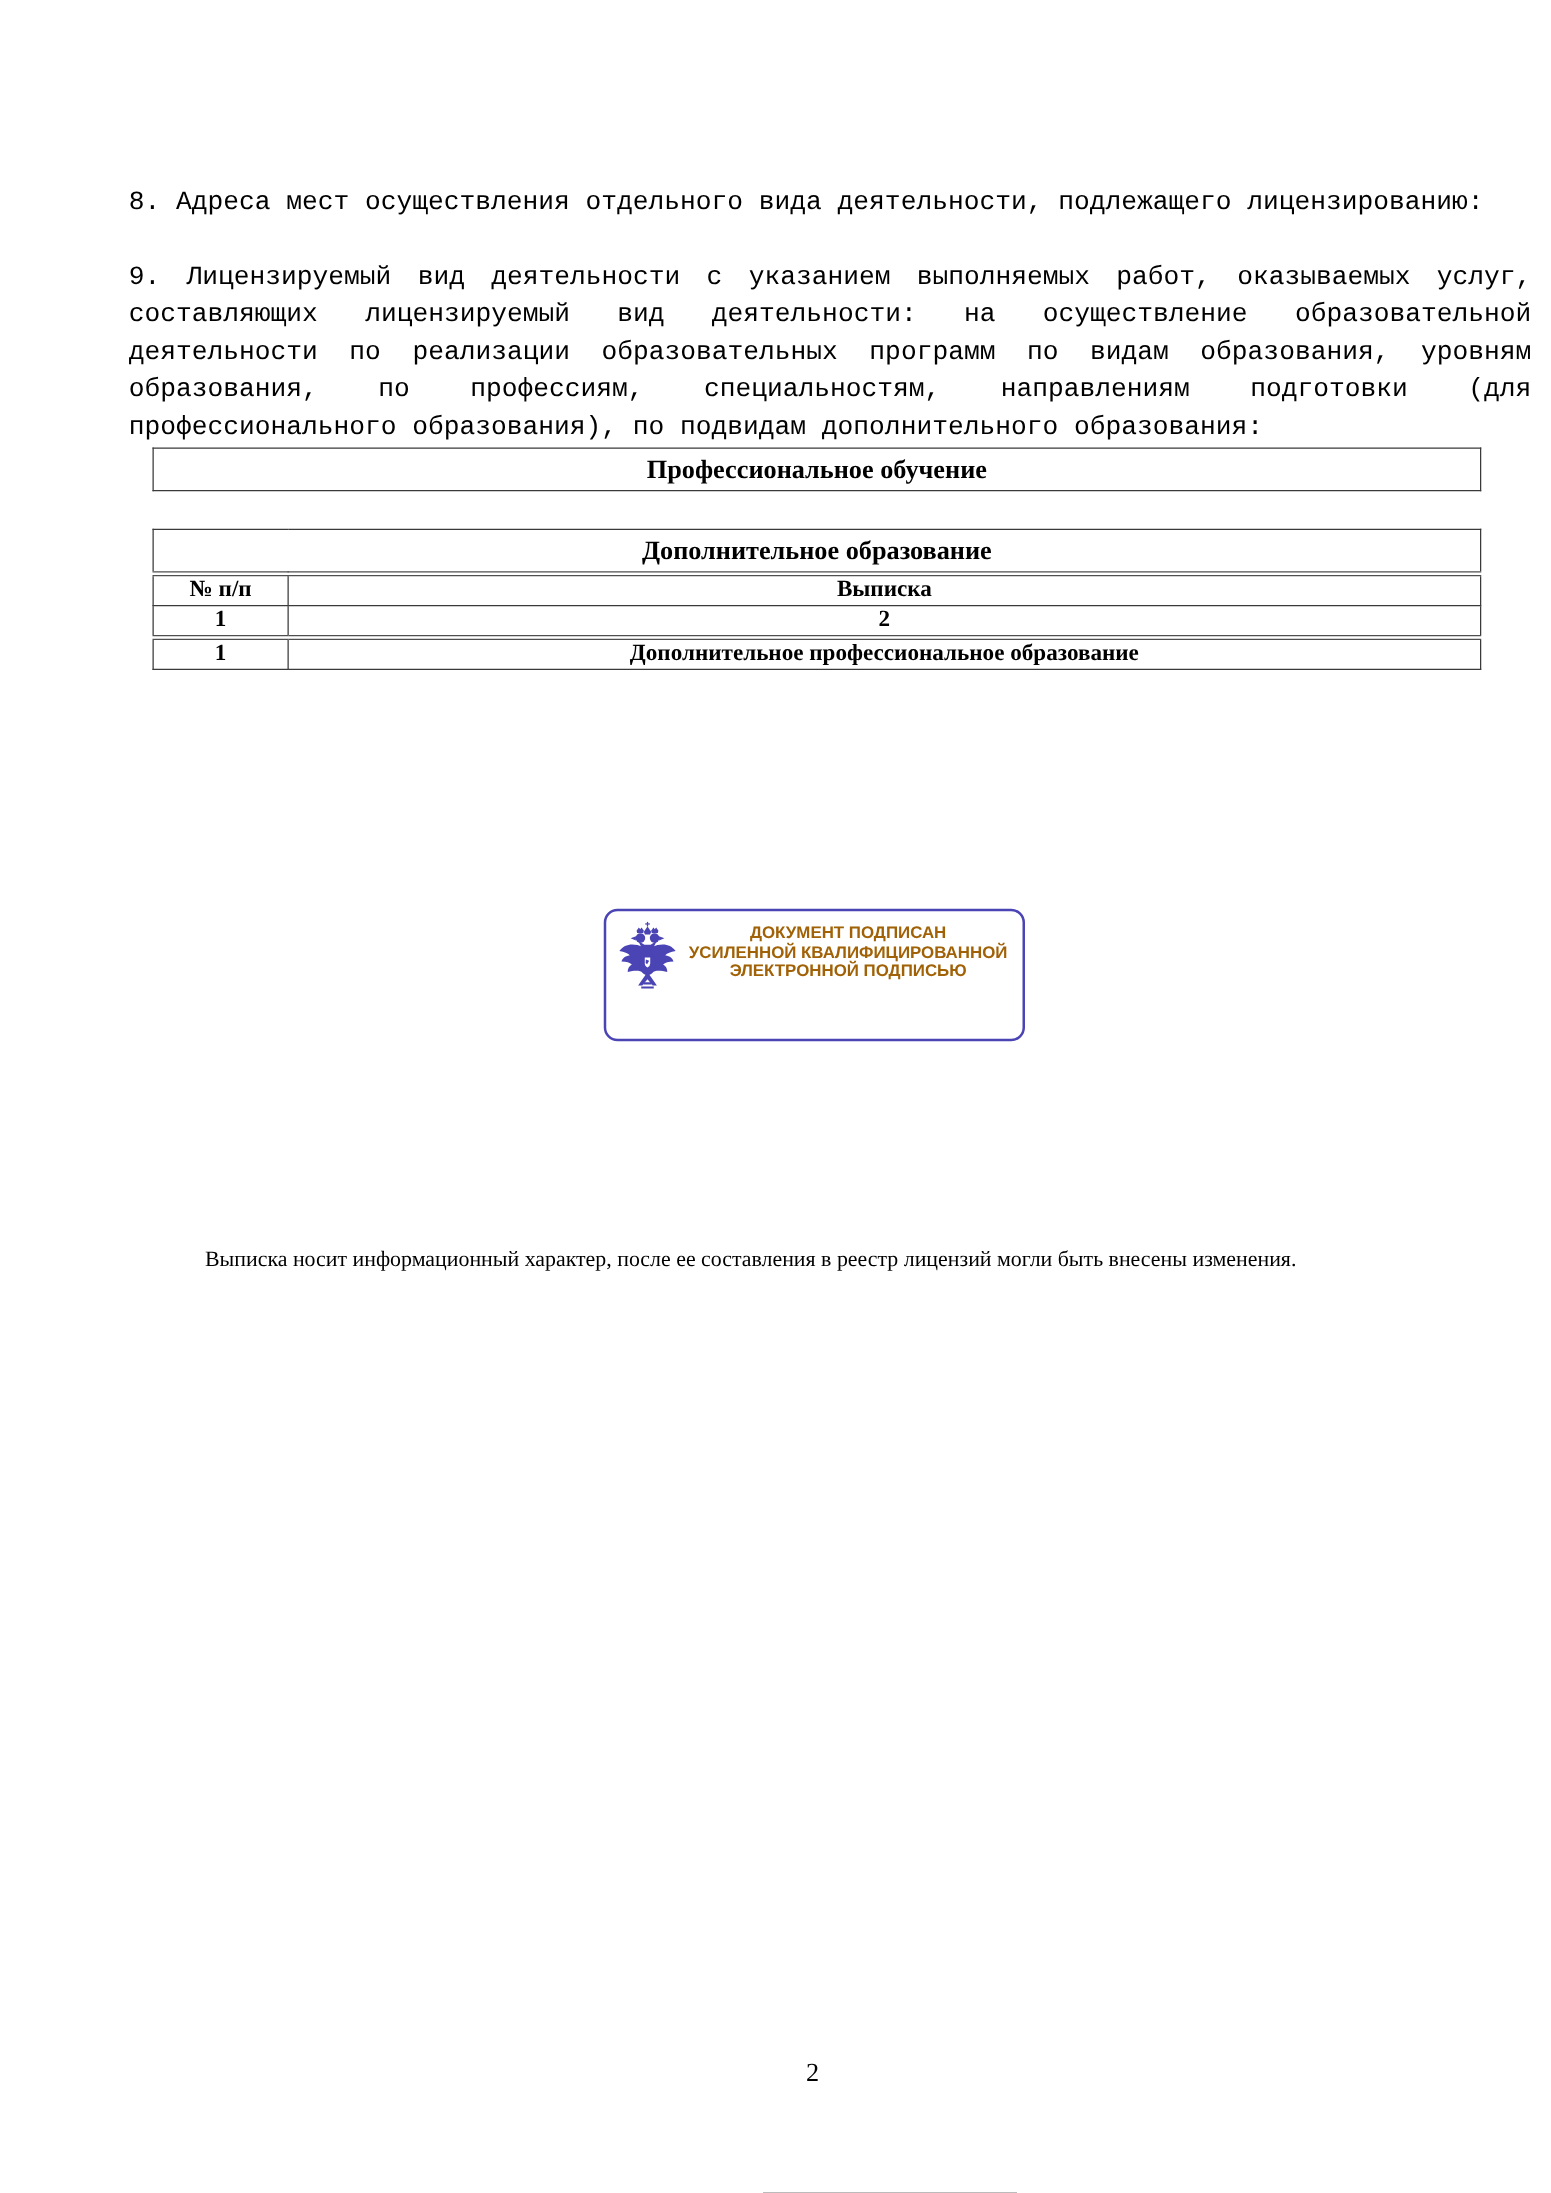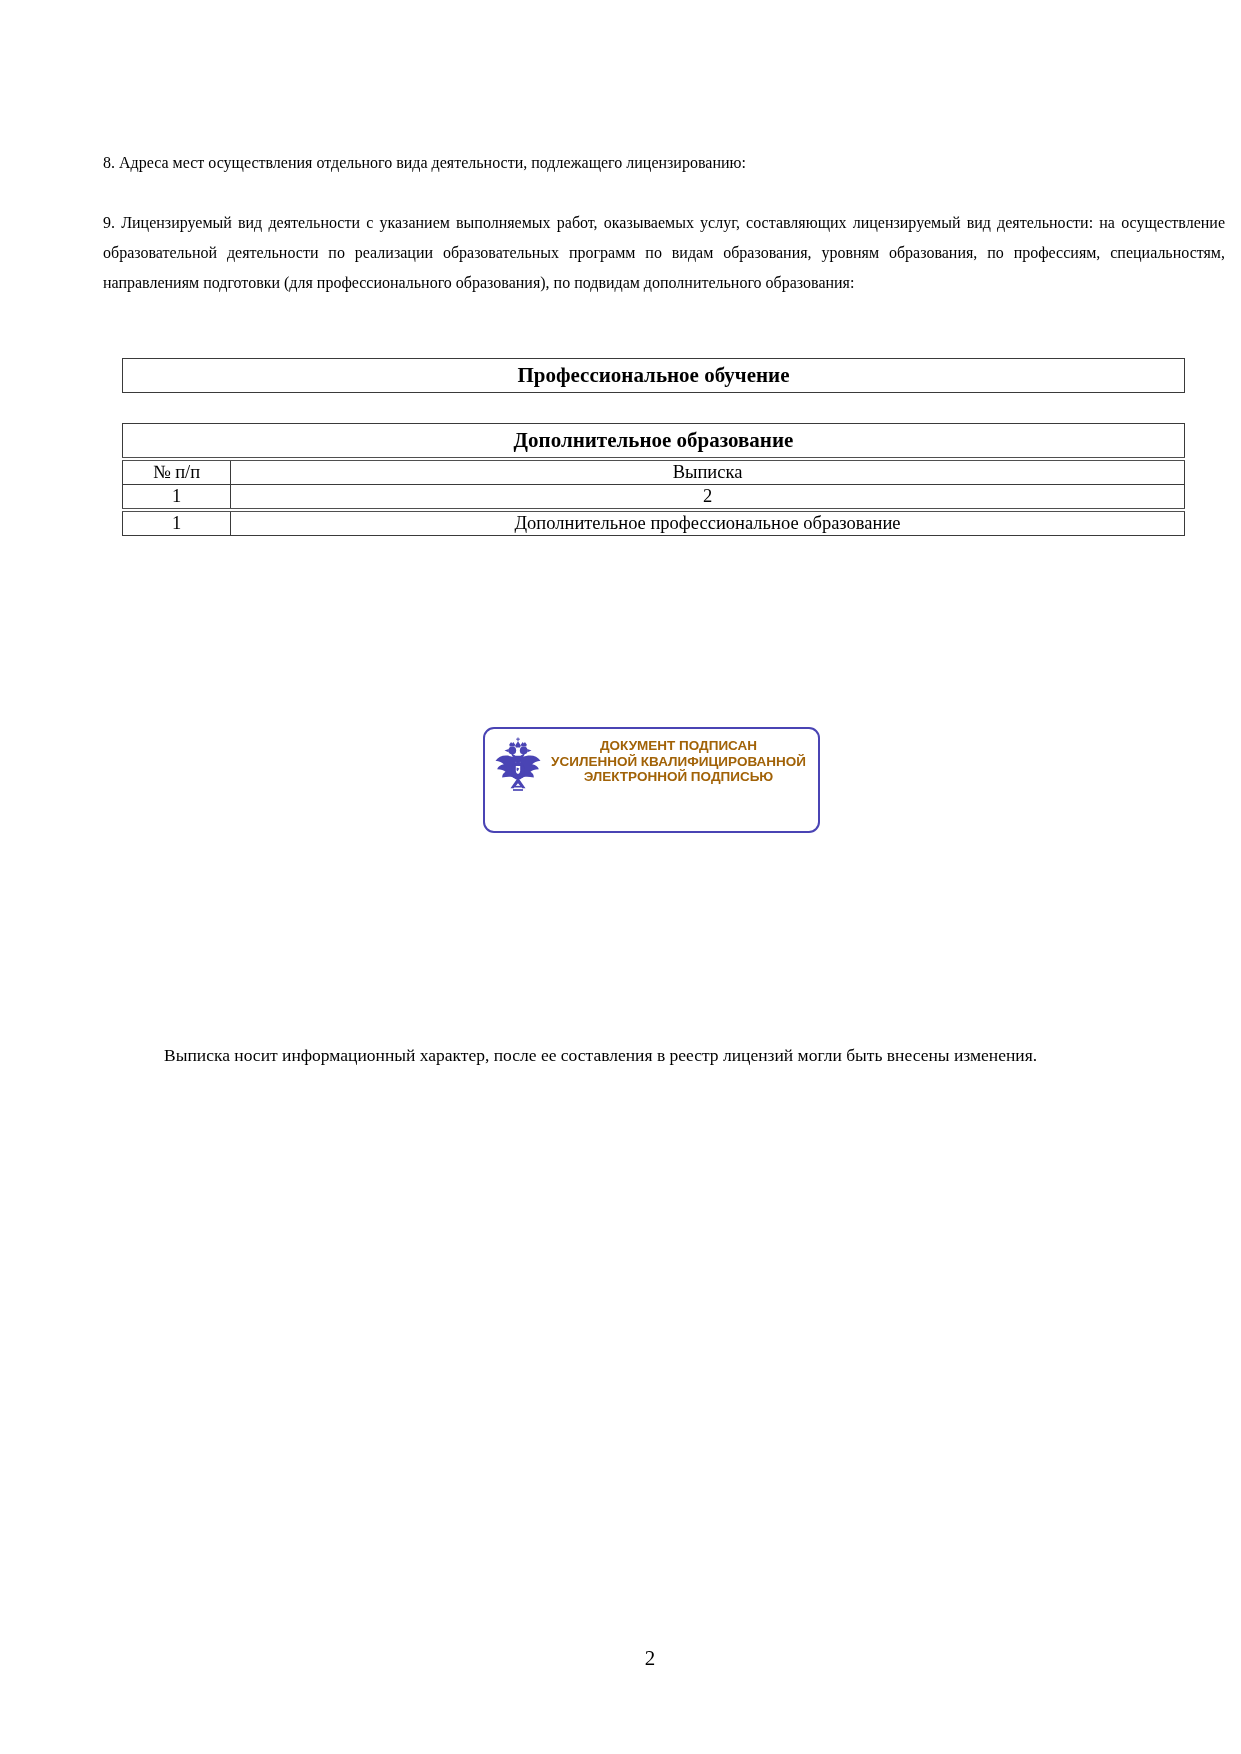--- a/index.html
+++ b/index.html
@@ -10,22 +10,23 @@
     margin: 0 auto;
     background: #ffffff;
     font-family: "Liberation Serif", serif;
     color: #000000;
     overflow: hidden;
   }
   .para {
     position: absolute;
     left: 103px;
     width: 1122px;
-    font-size: 16px;
+    font-size: 21px;
     line-height: 30px;
+    font-family: Liberation Mono, monospace;
   }
   .para.justified { text-align: justify; }
   .doc-table {
     position: absolute;
     left: 122px;
     width: 1063px;
     border-collapse: collapse;
     table-layout: fixed;
     font-size: 18.5px;
   }
@@ -37,21 +38,21 @@
   .doc-table .tbl-title {
     font-weight: bold;
     font-size: 21px;
     text-align: center;
     height: 31px;
   }
   .doc-table .hdr-double { border-bottom: 4px double #4f4f4f; }
   .doc-table .dbl-top { border-top: 4px double #4f4f4f; }
   .c { text-align: center; }
   .l { text-align: center; }
-  .row-h { height: 25px; }
+  .row-h { height: 25px; font-weight: bold; }
   .col-num { width: 108px; }
 
   .stamp {
     position: absolute;
     left: 483px;
     top: 727px;
     width: 337px;
     height: 106px;
     box-sizing: border-box;
     border: 2.5px solid #4a44b4;
@@ -90,21 +91,20 @@
     display: block;
     transform: scaleX(0.93);
     transform-origin: left center;
   }
   .footer-note {
     position: absolute;
     left: 164px;
     top: 997px;
     font-size: 17.5px;
     white-space: nowrap;
-    margin-top: 48px;
   }
   .page-number {
     position: absolute;
     left: 103px;
     width: 1094px;
     top: 1646px;
     text-align: center;
     font-size: 21px;
   }
 </style>

